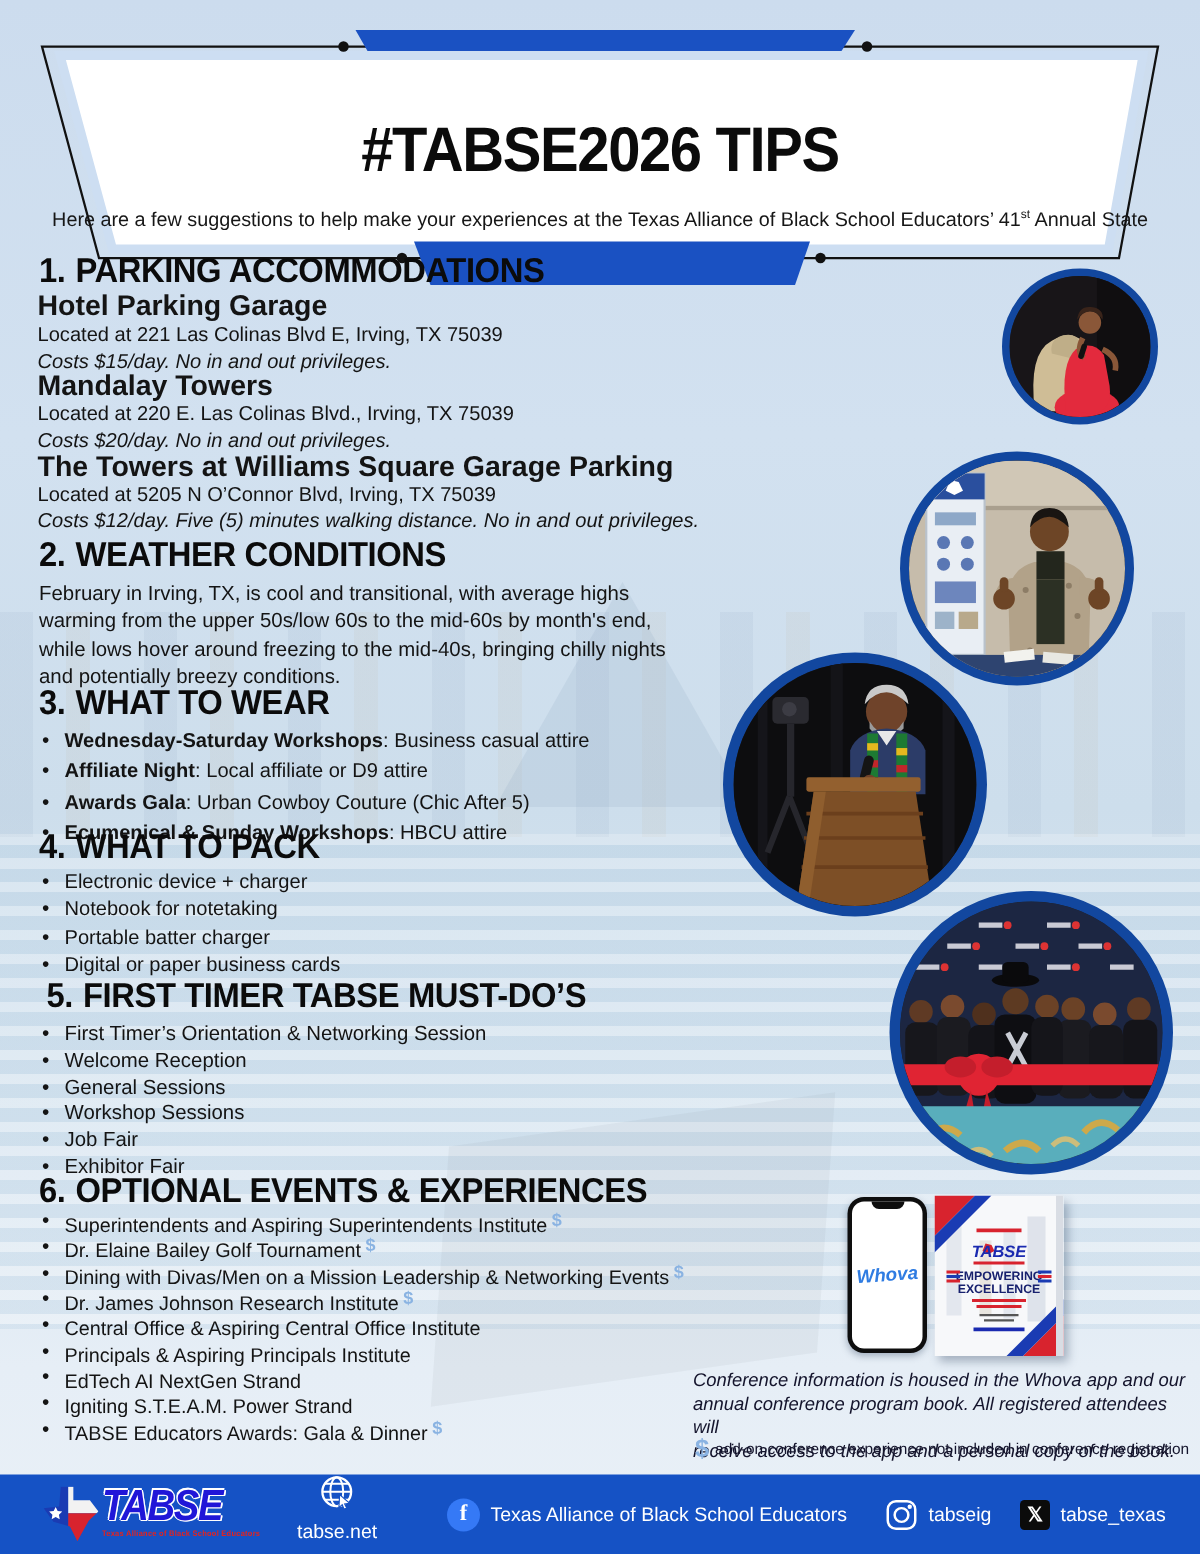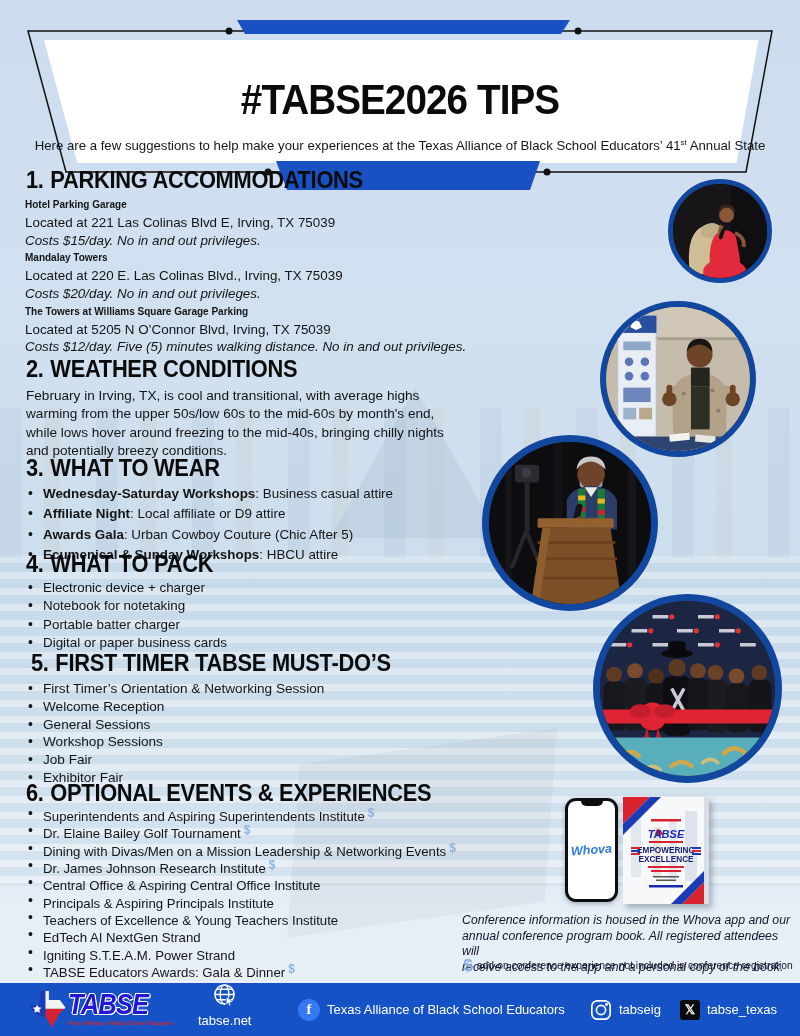--- a/index.html
+++ b/index.html
@@ -22,21 +22,21 @@
     color:#0b0b0b;letter-spacing:-1px;transform:scaleX(.92);}
   
   .intro{left:0;top:135px;width:800px;text-align:center;font-size:13.2px;line-height:16.5px;color:#161616;}
   .intro sup{font-size:8px;}
   
   .heading{left:26px;white-space:nowrap;font-weight:900;font-size:23px;color:#0b0b0b;
     letter-spacing:-.3px;transform:scaleX(.95);transform-origin:0 50%;}
   .hnum{margin-right:7px;}
   
   .parking{left:25px;top:196px;font-size:13.4px;line-height:17.8px;white-space:nowrap;}
-  .pname{font-weight:700;font-size:10px;}
+  .pname{font-weight:700;font-size:19px;}
   .pnote{font-style:italic;}
   .weather{left:26px;top:387px;font-size:13.6px;line-height:18.4px;white-space:nowrap;}
   .list{left:26px;white-space:nowrap;}
   .row{position:relative;padding-left:17px;}
   .row::before{content:"•";position:absolute;left:2px;top:-1px;font-size:14px;}
   .wear{top:486px;font-size:13.4px;}
   .wear .row{height:20.4px;}
   .b{font-weight:700;}
   .pack{top:580px;font-size:13.4px;}
   .pack .row{height:18.3px;}
@@ -167,21 +167,20 @@
   <div class="abs heading" style="top:780px;">
     <span class="hnum">6.</span><span>OPTIONAL EVENTS &amp; EXPERIENCES</span>
   </div>
   <div class="abs list opt">
     <div class="row"><span>Superintendents and Aspiring Superintendents Institute</span><span class="flag">$</span></div>
     <div class="row"><span>Dr. Elaine Bailey Golf Tournament</span><span class="flag">$</span></div>
     <div class="row"><span>Dining with Divas/Men on a Mission Leadership &amp; Networking Events</span><span class="flag">$</span></div>
     <div class="row"><span>Dr. James Johnson Research Institute</span><span class="flag">$</span></div>
     <div class="row"><span>Central Office &amp; Aspiring Central Office Institute</span><span class="flag"></span></div>
     <div class="row"><span>Principals &amp; Aspiring Principals Institute</span><span class="flag"></span></div>
-    <div class="row"><span>Teachers of Excellence &amp; Young Teachers Institute</span><span class="flag"></span></div>
     <div class="row"><span>EdTech AI NextGen Strand</span><span class="flag"></span></div>
     <div class="row"><span>Igniting S.T.E.A.M. Power Strand</span><span class="flag"></span></div>
     <div class="row"><span>TABSE Educators Awards: Gala &amp; Dinner</span><span class="flag">$</span></div>
   </div>
 
   <div class="abs circle c1">
     <svg viewBox="0 0 100 100" preserveAspectRatio="xMidYMid slice">
       <rect width="100" height="100" fill="#181518"></rect>
       <rect x="62" width="38" height="100" fill="#100e10"></rect>
       <path d="M18,96 Q13,55 30,46 Q42,38 52,46 L50,96 Z" fill="#cfbd96"></path>

